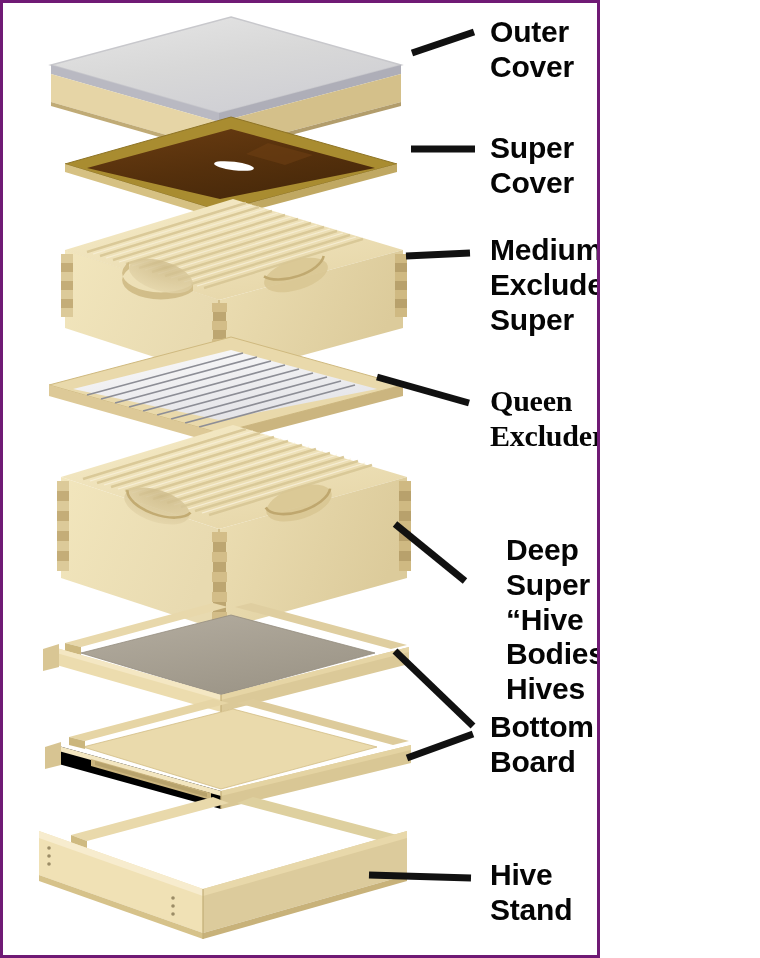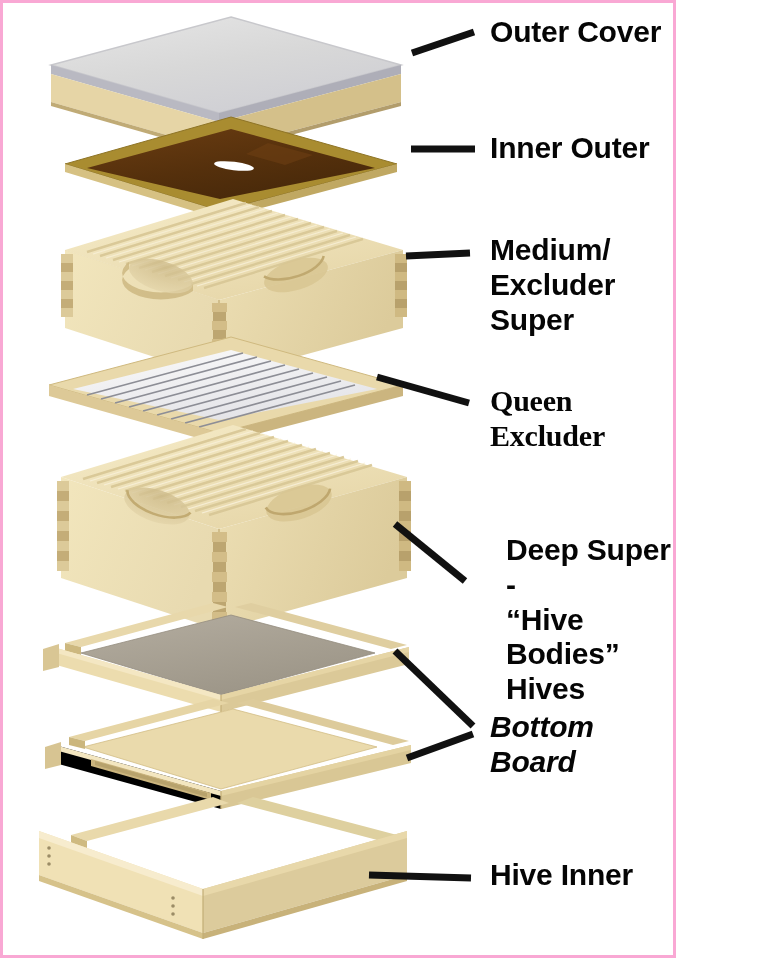--- a/index.html
+++ b/index.html
@@ -2,25 +2,25 @@
 <html><head>
 <meta charset="utf-8">
 <style>
   html, body {
     margin: 0;
     padding: 0;
     background: #ffffff;
   }
   #page {
     position: relative;
-    width: 676px;
+    width: 600px;
     height: 958px;
     background: #ffffff;
     box-sizing: border-box;
-    border: 3px solid #f9a8d4;
+    border: 3px solid #701a75;
     overflow: hidden;
     font-family: "Liberation Sans", sans-serif;
   }
   #diagram-svg {
     position: absolute;
     left: 0;
     top: 0;
     width: 760px;
     height: 958px;
     display: block;
@@ -376,28 +376,28 @@
       <line x1="374" y1="374" x2="466" y2="400"></line>
       <line x1="392" y1="521" x2="462" y2="578"></line>
       <line x1="392" y1="648" x2="470" y2="723"></line>
       <line x1="404" y1="755" x2="470" y2="731"></line>
       <line x1="366" y1="872" x2="468" y2="875"></line>
     </g>
   </svg>
 
   <div class="callout-label" style="left:487px; top:12px;">Outer Cover</div>
 
-  <div class="callout-label" style="left:487px; top:128px;">Inner Outer</div>
+  <div class="callout-label" style="left:487px; top:128px;">Super Cover</div>
 
   <div class="callout-label" style="left:487px; top:230px;">Medium/
 Excluder Super</div>
 
   <div class="callout-label" style="left:487px; top:381px;font-family:Liberation Serif, serif;">Queen Excluder</div>
 
   <div class="callout-label" style="left:503px; top:530px;">Deep Super -
 “Hive Bodies”
 Hives</div>
 
-  <div class="callout-label" style="left:487px; top:707px;font-style:italic;">Bottom Board</div>
-
-  <div class="callout-label" style="left:487px; top:855px;">Hive Inner</div>
+  <div class="callout-label" style="left:487px; top:707px;">Bottom Board</div>
+
+  <div class="callout-label" style="left:487px; top:855px;">Hive Stand</div>
 
 </div>
 
 </body></html>

